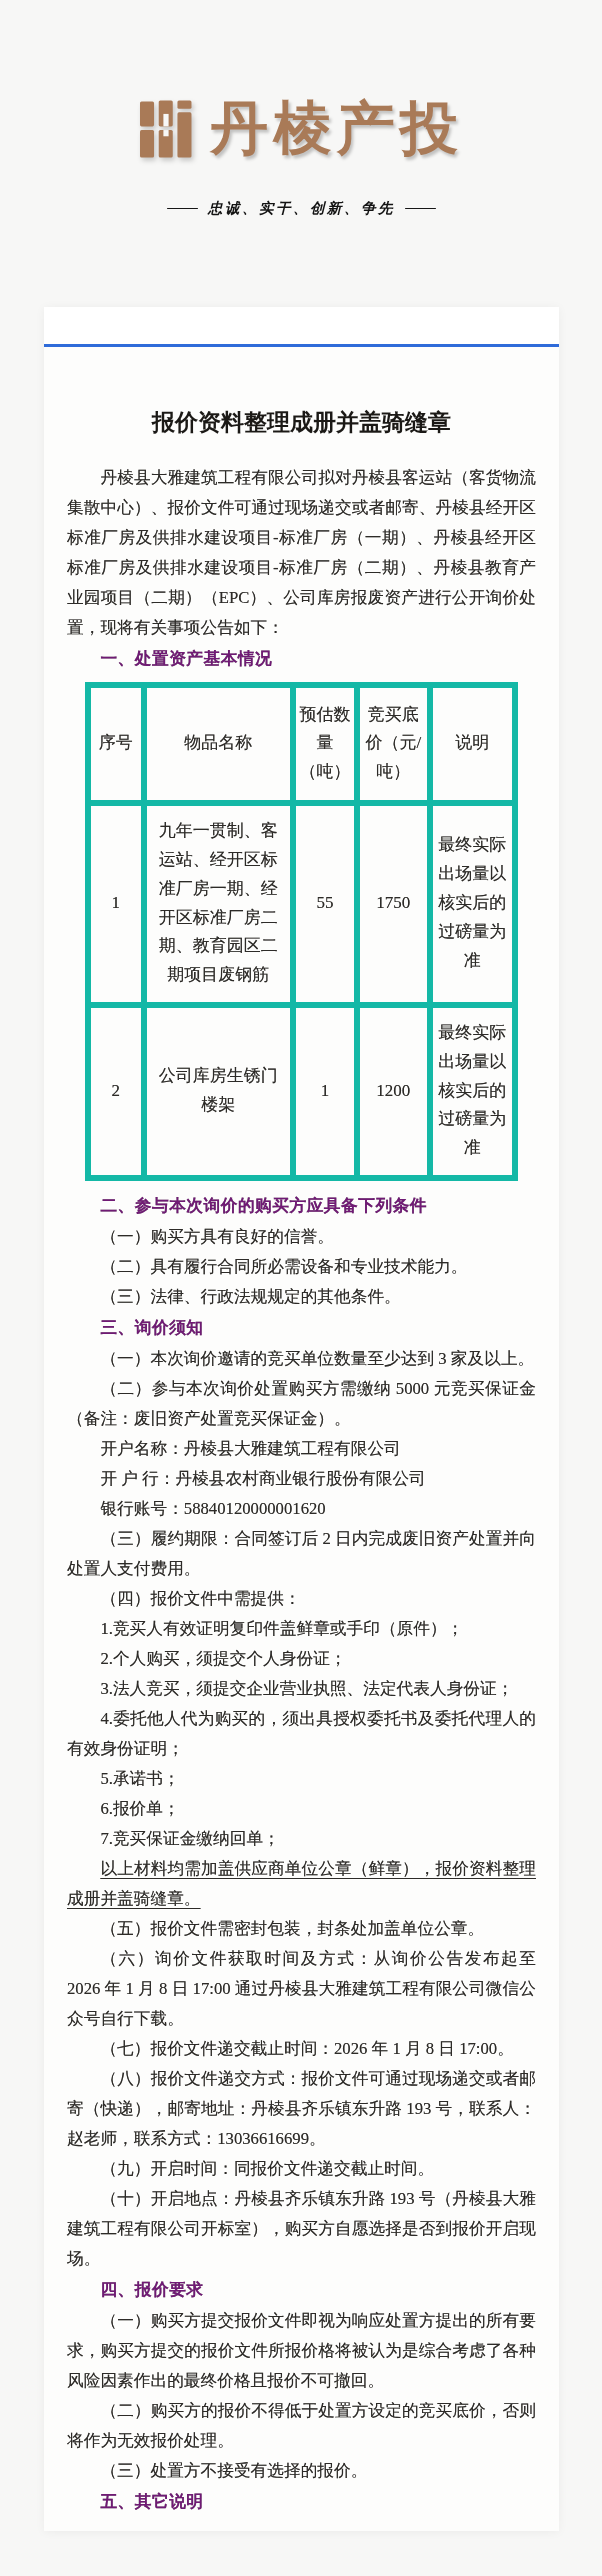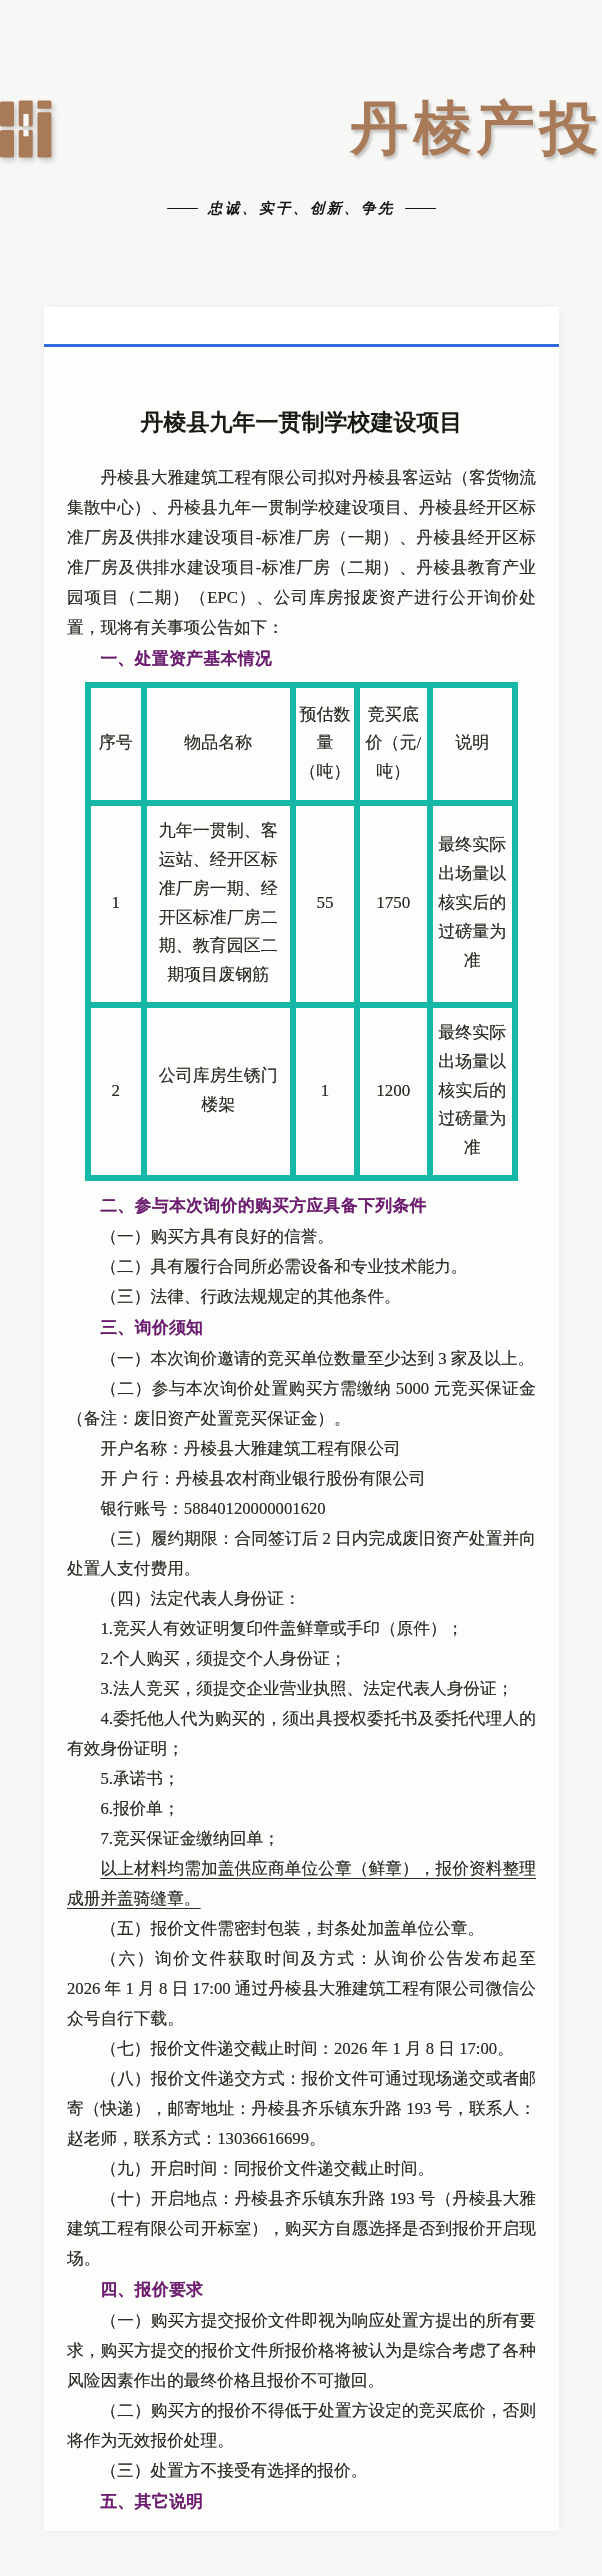--- a/index.html
+++ b/index.html
@@ -4,21 +4,21 @@
 <style>
   :root{ --accent:#2f6bd9; --seal:#d23527; --copper:#a97a57; --page:#f7f7f6; }
   *{box-sizing:border-box;}
   html,body{margin:0;padding:0;}
   body{
     width:603px;min-height:3831px;margin:0 auto;background:var(--page);
     font-family:"Liberation Serif","DejaVu Serif",serif;color:#2e2c29;
   }
   .page{padding-top:100px;}
   
-  .brand-row{display:flex;align-items:center;justify-content:space-between;gap:18.5px;}
+  .brand-row{display:flex;align-items:center;justify-content:center;gap:18.5px;}
   .logo-mark{width:52px;height:58px;filter:drop-shadow(2.1px 3.1px 2.6px rgba(0,0,0,.20));}
   .logo-mark .notch{fill:var(--page);}
   .logo-mark rect{fill:var(--copper);}
   .logo-text{
     font-size:58px;font-weight:700;color:var(--copper);letter-spacing:5.2px;line-height:1;
     text-shadow:2.1px 3.1px 3.1px rgba(0,0,0,.22);
   }
   .tagline{margin-top:41px;display:flex;align-items:center;justify-content:center;gap:10.3px;}
   .tagline-text{font-weight:700;font-size:14.4px;letter-spacing:2.6px;color:#131313;font-style:italic;text-align:right;}
   .dash{width:31px;height:1.5px;background:#161616;border-radius:1px;}
@@ -66,25 +66,25 @@
       <span class="tagline-text">忠诚、实干、创新、争先</span>
       <span class="dash"></span>
     </div>
   </header>
 
   <main class="card">
     <div class="blue-line"></div>
 
     <div class="scan">
       <h1 class="doc-title">
-        <span>丹棱县九年一贯制学校建设项目</span>
+        <span>报价资料整理成册并盖骑缝章</span>
       </h1>
 
       <div id="doc-body">
-          <p class="p">丹棱县大雅建筑工程有限公司拟对丹棱县客运站（客货物流集散中心）、丹棱县九年一贯制学校建设项目、丹棱县经开区标准厂房及供排水建设项目-标准厂房（一期）、丹棱县经开区标准厂房及供排水建设项目-标准厂房（二期）、丹棱县教育产业园项目（二期）（EPC）、公司库房报废资产进行公开询价处置，现将有关事项公告如下：</p>
+          <p class="p">丹棱县大雅建筑工程有限公司拟对丹棱县客运站（客货物流集散中心）、报价文件可通过现场递交或者邮寄、丹棱县经开区标准厂房及供排水建设项目-标准厂房（一期）、丹棱县经开区标准厂房及供排水建设项目-标准厂房（二期）、丹棱县教育产业园项目（二期）（EPC）、公司库房报废资产进行公开询价处置，现将有关事项公告如下：</p>
           <p class="h">一、处置资产基本情况</p>
           <table class="assets">
             <colgroup>
               <col style="width: 13%;">
               <col style="width: 35%;">
               <col style="width: 15%;">
               <col style="width: 17%;">
               <col style="width: 20%;">
             </colgroup>
             <thead>
@@ -117,21 +117,21 @@
           <p class="p">（一）购买方具有良好的信誉。</p>
           <p class="p">（二）具有履行合同所必需设备和专业技术能力。</p>
           <p class="p">（三）法律、行政法规规定的其他条件。</p>
           <p class="h">三、询价须知</p>
           <p class="p">（一）本次询价邀请的竞买单位数量至少达到 3 家及以上。</p>
           <p class="p">（二）参与本次询价处置购买方需缴纳 5000 元竞买保证金（备注：废旧资产处置竞买保证金）。</p>
           <p class="p">开户名称：丹棱县大雅建筑工程有限公司</p>
           <p class="p">开 户 行：丹棱县农村商业银行股份有限公司</p>
           <p class="p">银行账号：58840120000001620</p>
           <p class="p">（三）履约期限：合同签订后 2 日内完成废旧资产处置并向处置人支付费用。</p>
-          <p class="p">（四）法定代表人身份证：</p>
+          <p class="p">（四）报价文件中需提供：</p>
           <p class="p">1.竞买人有效证明复印件盖鲜章或手印（原件）；</p>
           <p class="p">2.个人购买，须提交个人身份证；</p>
           <p class="p">3.法人竞买，须提交企业营业执照、法定代表人身份证；</p>
           <p class="p">4.委托他人代为购买的，须出具授权委托书及委托代理人的有效身份证明；</p>
           <p class="p">5.承诺书；</p>
           <p class="p">6.报价单；</p>
           <p class="p">7.竞买保证金缴纳回单；</p>
           <p class="p u">以上材料均需加盖供应商单位公章（鲜章），报价资料整理成册并盖骑缝章。</p>
           <p class="p">（五）报价文件需密封包装，封条处加盖单位公章。</p>
           <p class="p">（六）询价文件获取时间及方式：从询价公告发布起至 2026 年 1 月 8 日 17:00 通过丹棱县大雅建筑工程有限公司微信公众号自行下载。</p>

